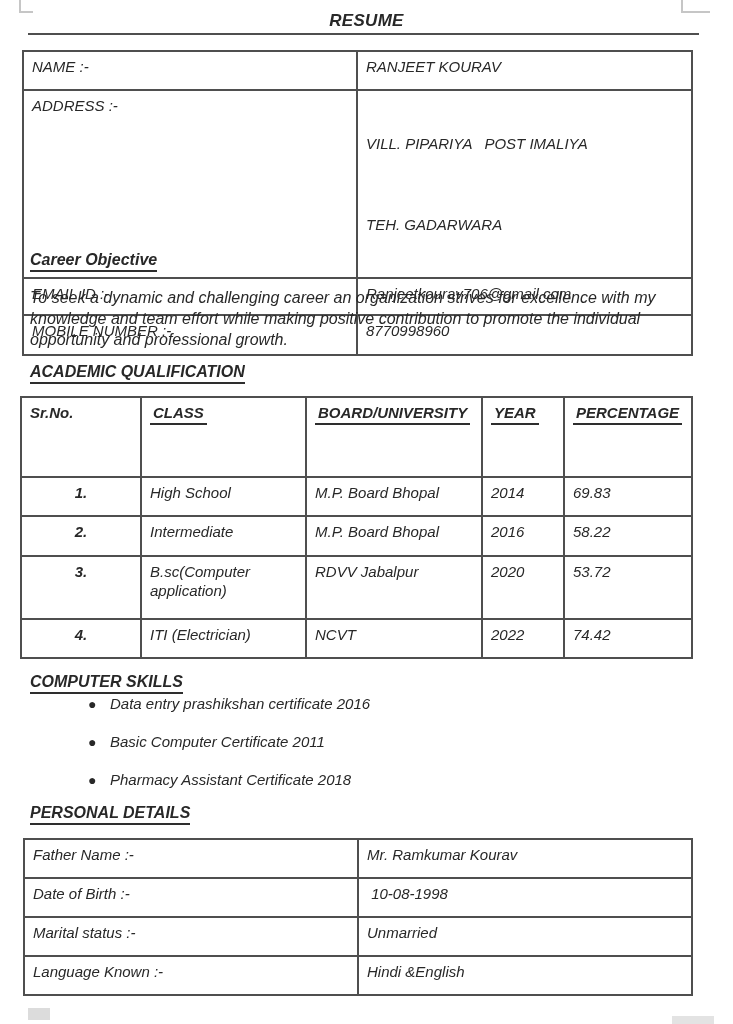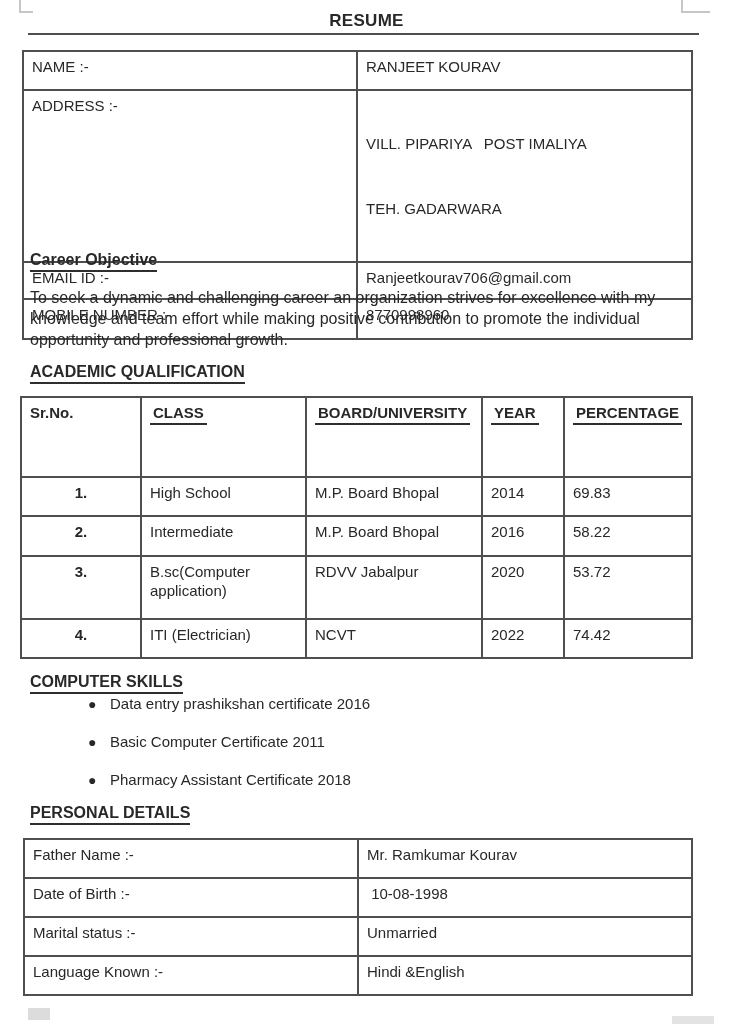--- a/index.html
+++ b/index.html
@@ -4,21 +4,21 @@
 <style>
   * { margin:0; padding:0; box-sizing:border-box; }
   html,body { width:733px; height:1024px; }
   body {
     background:#ffffff;
     font-family:"Liberation Sans", sans-serif;
     color:#282828;
     position:relative;
     overflow:hidden;
   }
-  .page { position:absolute; inset:0; width:706px; height:1024px; background:#fff; }
+  .page { position:absolute; inset:0; width:706px; height:1024px; background:#fff;font-style:italic; }
 
   
   .corner-tl { position:absolute; left:19px; top:0; width:14px; height:13px;
     border-left:2px solid #c6c6c6; border-bottom:2px solid #c6c6c6; }
   .corner-tr { position:absolute; left:681px; top:0; width:29px; height:13px;
     border-left:2px solid #c6c6c6; border-bottom:2px solid #c6c6c6; }
   .mark-bl { position:absolute; left:28px; top:1008px; width:22px; height:12px; background:#dcdcdc; }
   .mark-br { position:absolute; left:672px; top:1016px; width:42px; height:8px; background:#e3e3e3; }
 
   .title { position:absolute; left:0; top:11px; width:733px; text-align:center;
@@ -27,21 +27,21 @@
 
   table { border-collapse:collapse; table-layout:fixed; position:absolute; background:#fff;padding-left:35px; }
   td, th { border:2px solid #4f4f4f; vertical-align:top; text-align:left;
     font-size:15px; font-weight:normal; padding:5px 8px; white-space:pre-wrap;
     overflow:hidden; line-height:19px; }
 
   .contact-table  { left:22px; top:50px;  width:669px; }
   .personal-table { left:23px; top:838px; width:668px; }
   .academic-table { left:20px; top:396px; width:671px; }
 
-  .addr-line2 { margin-top:8px; }
+  .addr-line2 { margin-top:24px; }
 
   .section-heading { position:absolute; left:30px; font-size:16px; font-weight:bold; }
   .section-heading .u-wrap { display:inline-block; border-bottom:2px solid #2e2e2e; padding-bottom:1px; }
   .h-objective { top:251px; }
   .h-academic  { top:363px; }
   .h-skills    { top:660px;margin-top:13px; }
   .h-personal  { top:804px; }
 
   .objective-text { position:absolute; left:30px; top:287px; width:665px;
     font-size:16px; line-height:21px; }

